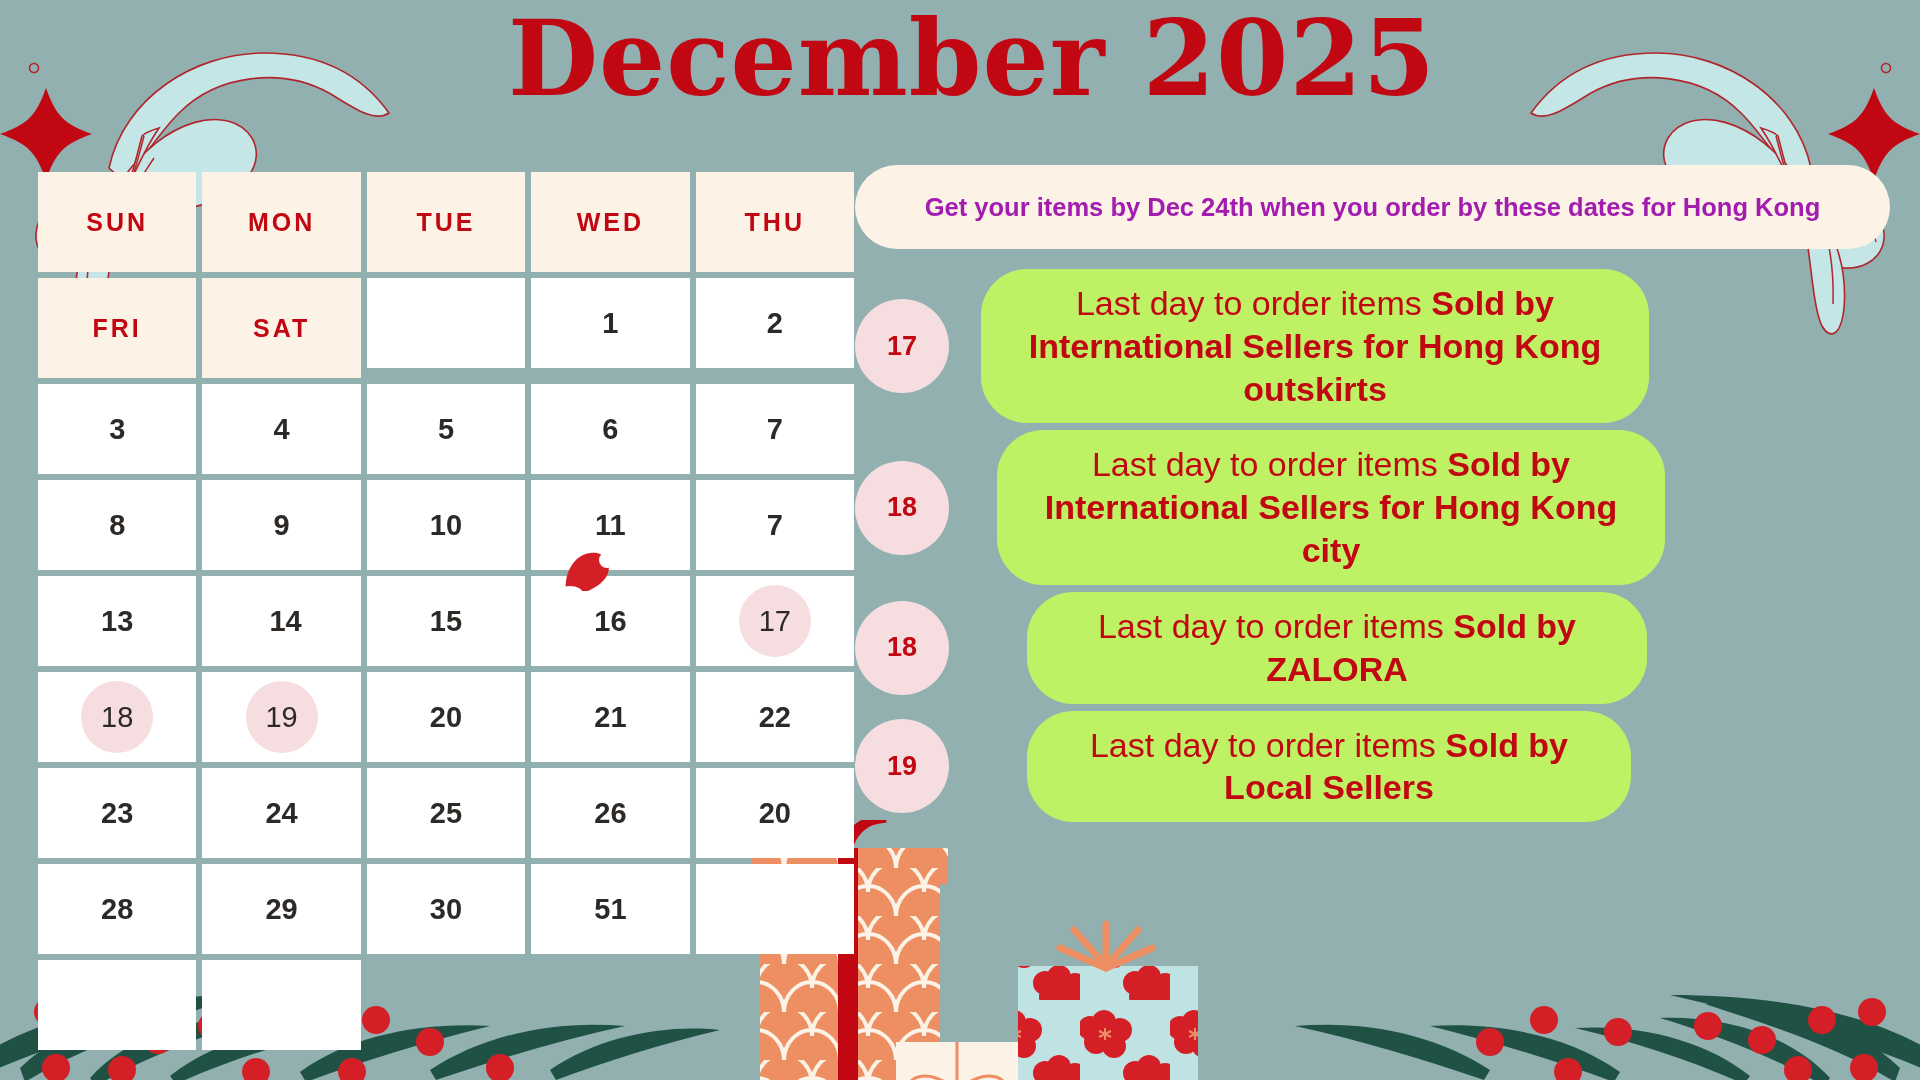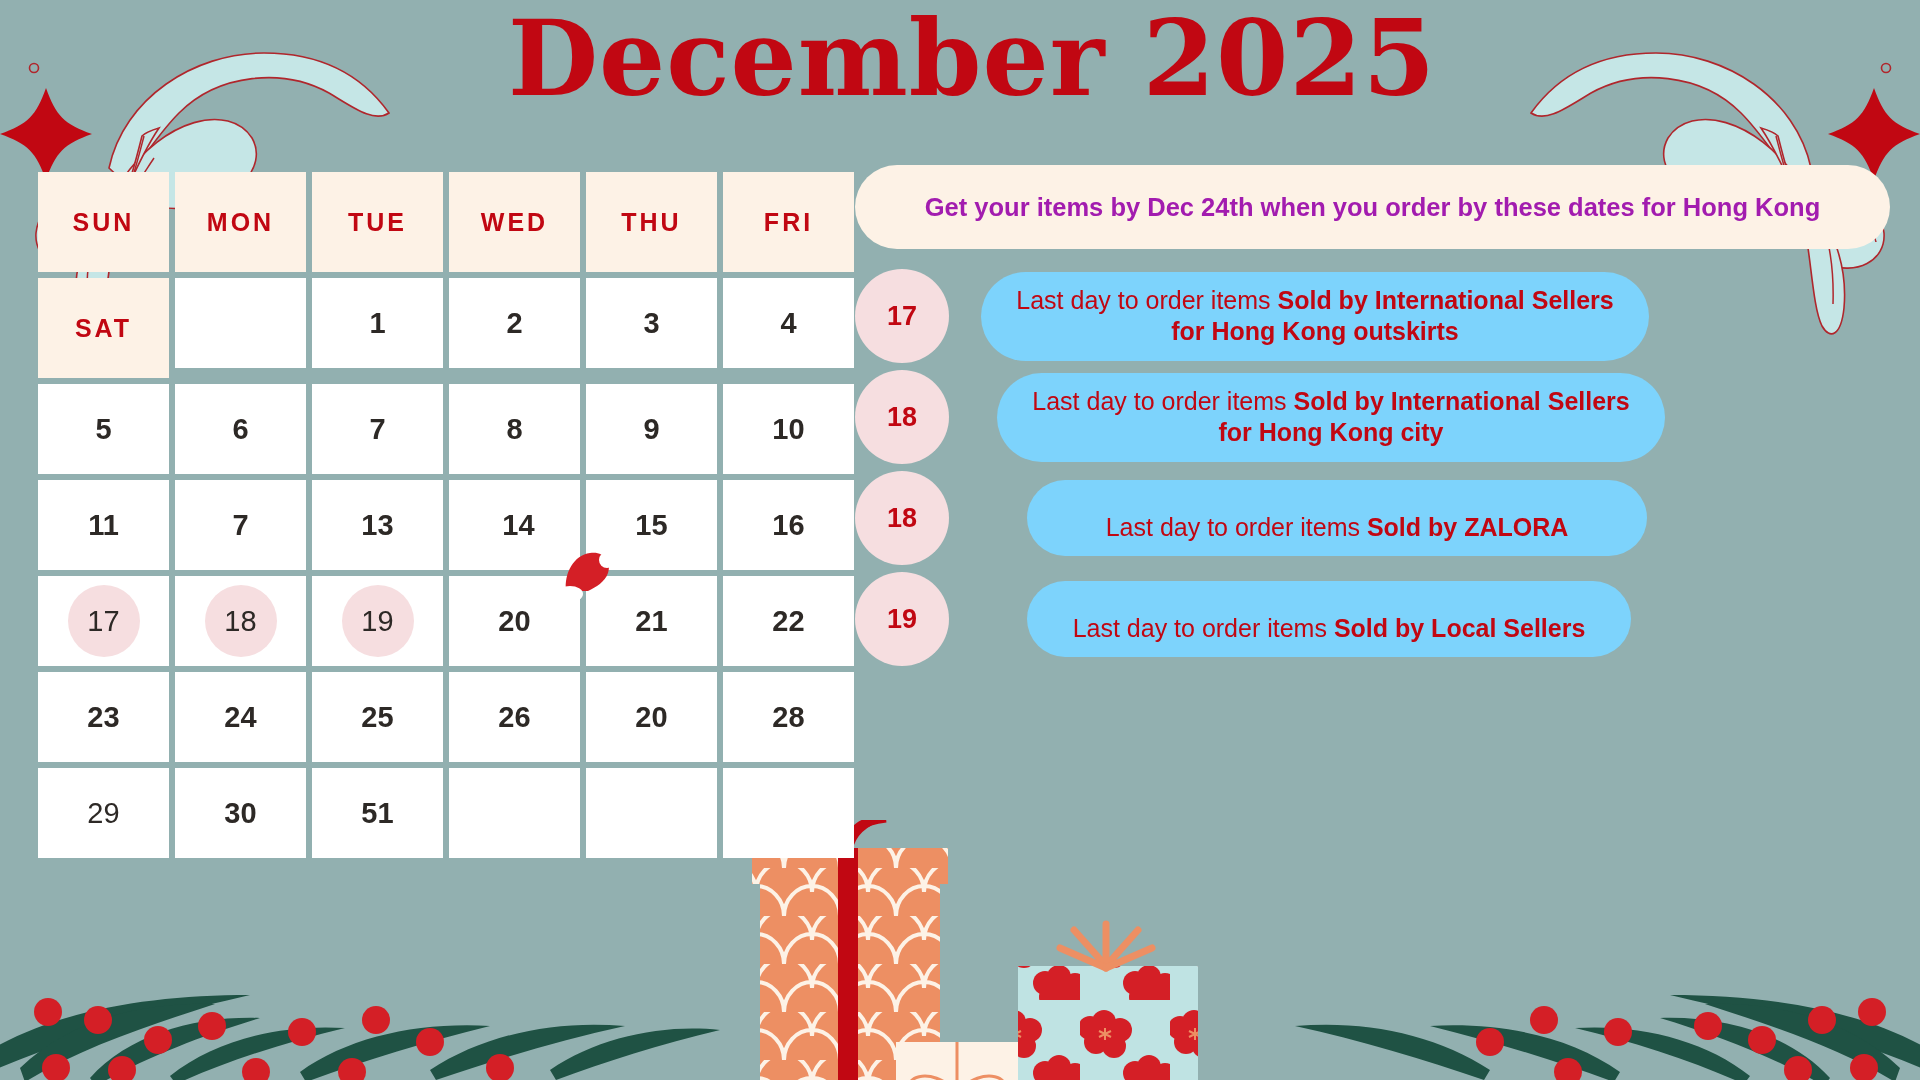--- a/index.html
+++ b/index.html
@@ -37,21 +37,21 @@
   #bow-right { right: -6px; transform: scaleX(-1); }
 
   
   #calendar {
     position: absolute;
     left: 38px;
     top: 172px;
     width: 816px;
     z-index: 5;
     display: grid;
-    grid-template-columns: repeat(6, 1fr);
+    grid-template-columns: repeat(5, 1fr);
     gap: 6px;
   }
   .dow {
     background: #fdf2e6;
     height: 100px;
     display: flex;
     align-items: center;
     justify-content: center;
     font-size: 25px;
     font-weight: bold;
@@ -127,30 +127,30 @@
     border-radius: 50%;
     background: #f6dee0;
     display: flex;
     align-items: center;
     justify-content: center;
     font-size: 27px;
     font-weight: bold;
     color: #c10712;
   }
   .card {
-    background: #7dd3fc;
+    background: #bef264;
     border-radius: 46px;
     padding: 13px 30px;
     text-align: center;
-    font-size: 25px;
+    font-size: 34px;
     line-height: 1.26;
     color: #c10712;
     min-height: 76px;
     display: flex;
-    align-items: flex-end;
+    align-items: flex-start;
     justify-content: center;
   }
   .card b { font-weight: bold; }
   .card-row.r1 .card { margin-left: 32px; width: 668px; }
   .card-row.r2 .card { margin-left: 48px; width: 668px; }
   .card-row.r3 .card { margin-left: 78px; width: 620px; }
   .card-row.r4 .card { margin-left: 78px; width: 604px; }
 
   
   #bottom-decor {
@@ -311,21 +311,21 @@
     <div class="cell">
       <span class="num" style="font-weight: bold;">26</span>
     </div>
     <div class="cell">
       <span class="num" style="font-weight: bold;">20</span>
     </div>
     <div class="cell">
       <span class="num" style="font-weight: bold;">28</span>
     </div>
     <div class="cell">
-      <span class="num" style="font-weight: normal;">29</span>
+      <span class="num" style="font-weight: bold;">29</span>
     </div>
     <div class="cell">
       <span class="num" style="font-weight: bold;">30</span>
     </div>
     <div class="cell">
       <span class="num" style="font-weight: bold;">51</span>
     </div>
     <div class="cell empty">
       <span class="num" style="font-weight: bold;"></span>
     </div>

